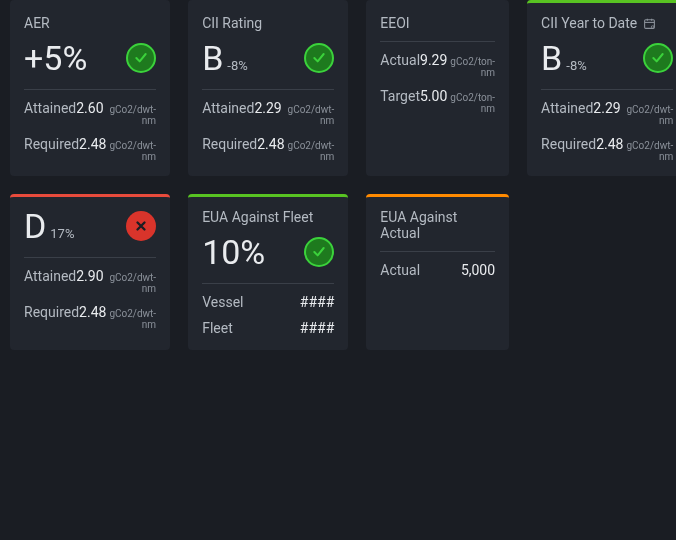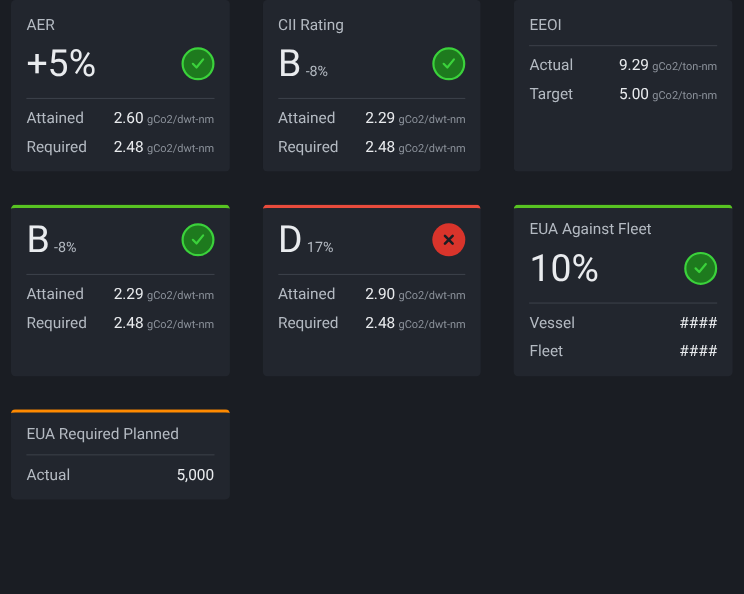--- a/index.html
+++ b/index.html
@@ -6,22 +6,22 @@
   body {
     background: #1a1d23;
     font-family: -apple-system, BlinkMacSystemFont, "Segoe UI", Roboto, Arial, sans-serif;
     width: 676px;
     height: 540px;
     overflow: hidden;
     padding: 0 10px;
   }
   .grid {
     display: grid;
-    grid-template-columns: repeat(3, 1fr);
-    gap: 30px;
+    grid-template-columns: repeat(4, 1fr);
+    gap: 18px;
   }
   .card {
     background: #22262e;
     border-radius: 4px;
     padding: 12px 14px 14px 14px;
     position: relative;
     border-top: 3px solid transparent;
   }
   .card.bt-green { border-top-color: #58c322; }
   .card.bt-red { border-top-color: #e84b3c; }
@@ -184,20 +184,31 @@
           <span class="metric-label">Target</span>
           <span class="metric-val">
             <span>5.00</span>
             <span class="unit">gCo2/ton-nm</span>
           </span>
         </div>
     </div>
   </div>
 
   <div class="card bt-green">
+    <div class="title">
+      <span>CII Year to Date</span>
+      <svg class="calendar-icon" viewBox="0 0 24 24">
+          <rect x="3" y="5" width="18" height="16" rx="2" stroke-width="2"></rect>
+          <line x1="3" y1="10" x2="21" y2="10" stroke-width="2"></line>
+          <line x1="8" y1="3" x2="8" y2="7" stroke-width="2"></line>
+          <line x1="16" y1="3" x2="16" y2="7" stroke-width="2"></line>
+          <circle cx="18" cy="18" r="3" fill="#8b919a" stroke="none"></circle>
+          <rect x="17" y="16" width="2" height="4" fill="#22262e" stroke="none"></rect>
+        </svg>
+    </div>
     <div class="hero-row">
       <div class="hero">
           <span>B</span>
           <span class="sub">-8%</span>
         </div>
       <div class="status ok">
         <svg width="16" height="16" viewBox="0 0 24 24">
             <path d="M5 12l5 5 9-11" stroke="#3bd23b" stroke-width="3" fill="none" stroke-linecap="round" stroke-linejoin="round"></path>
           </svg>
       </div>
@@ -275,21 +286,21 @@
       <div class="metric-row">
           <span class="metric-label">Fleet</span>
           <span class="metric-val">
             <span>####</span>
           </span>
         </div>
     </div>
   </div>
 
   <div class="card bt-orange">
-    <div class="title">EUA Required Planned</div>
+    <div class="title">EUA Against Actual</div>
     <div class="metrics">
       <hr>
       <div class="metric-row">
           <span class="metric-label">Actual</span>
           <span class="metric-val">
             <span>5,000</span>
           </span>
         </div>
     </div>
   </div>

